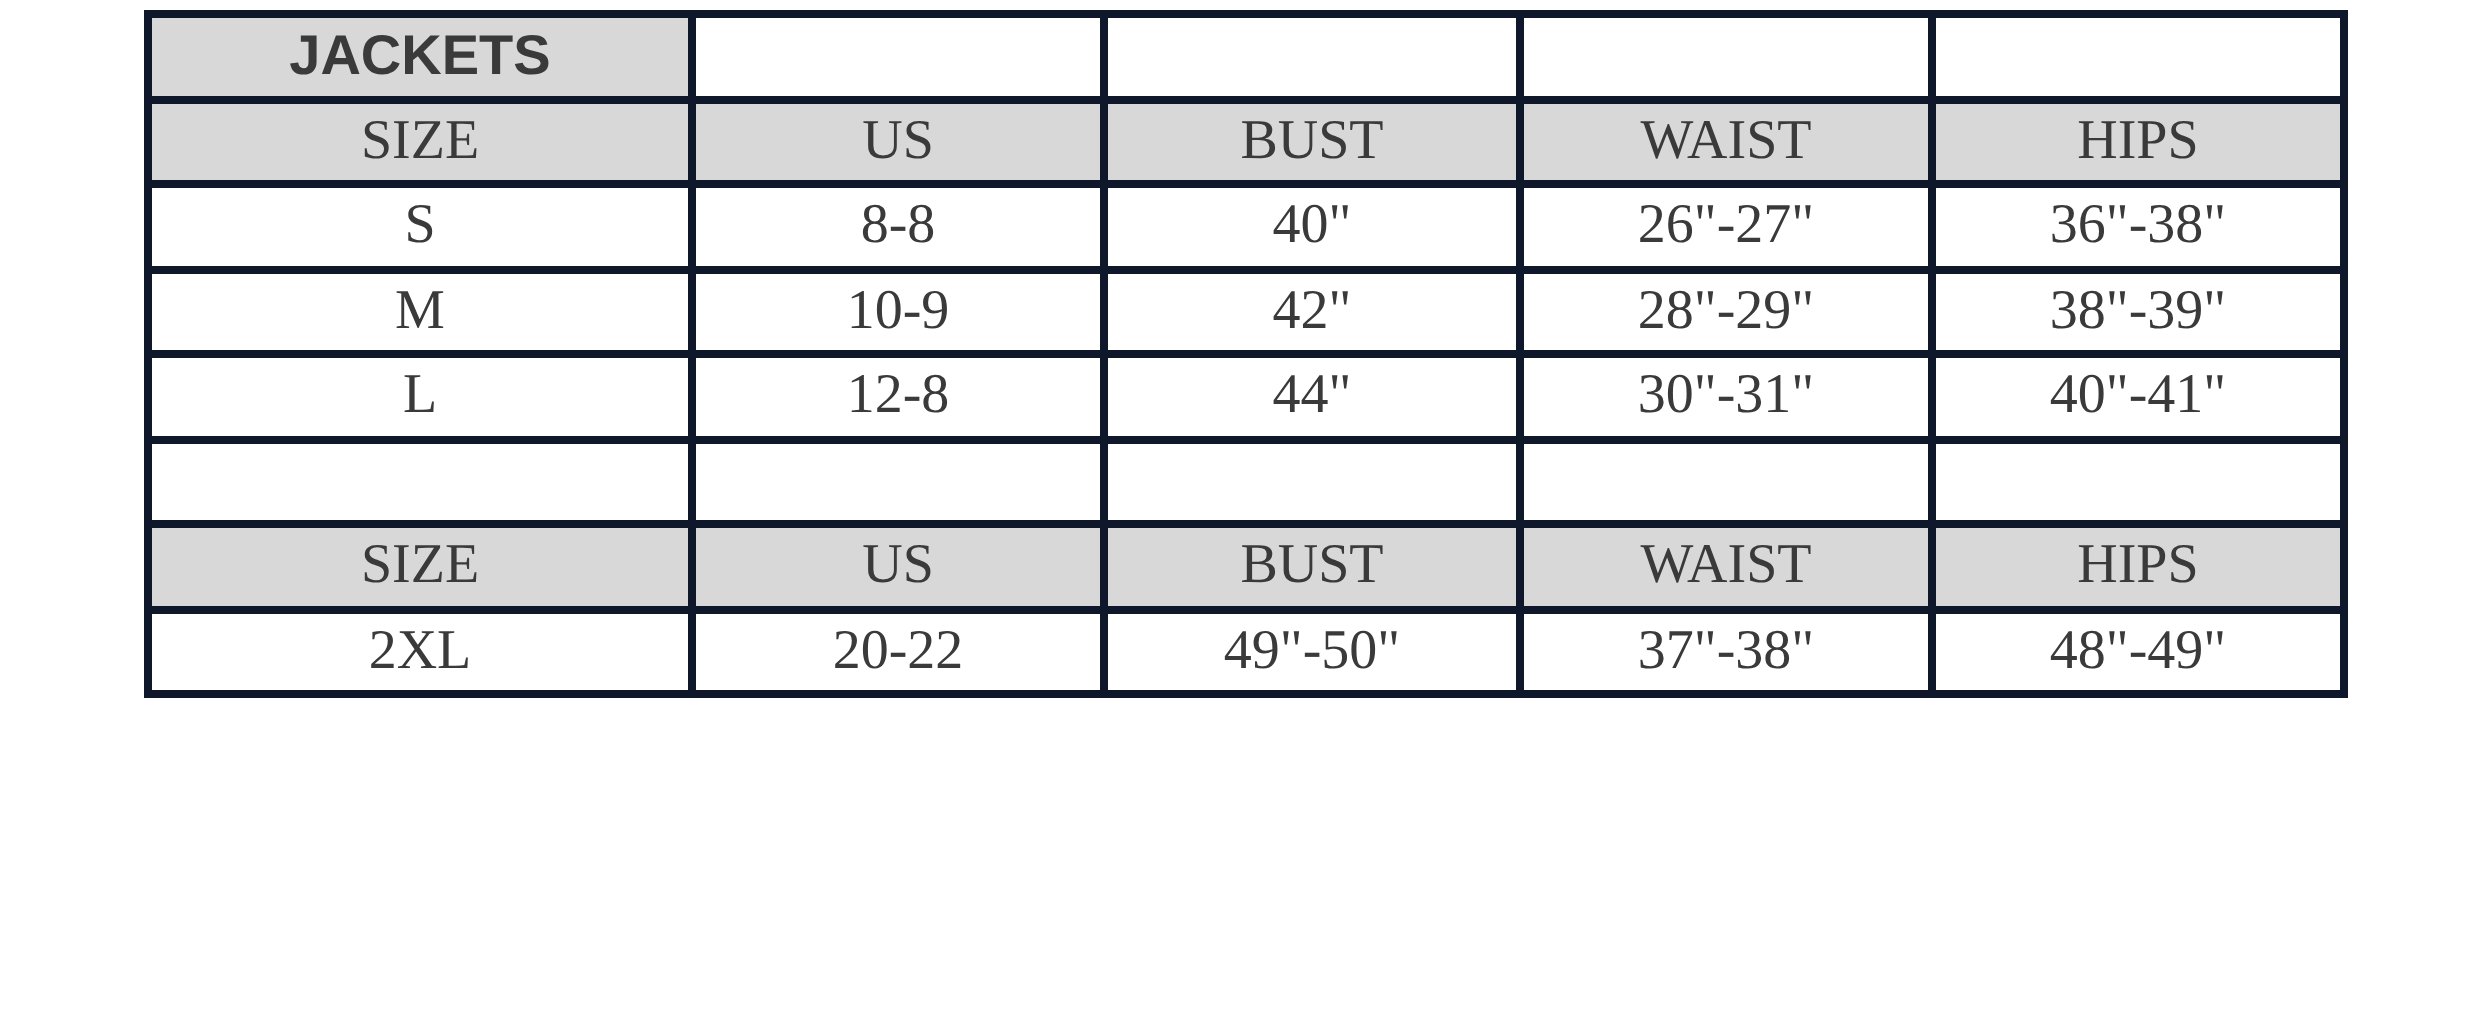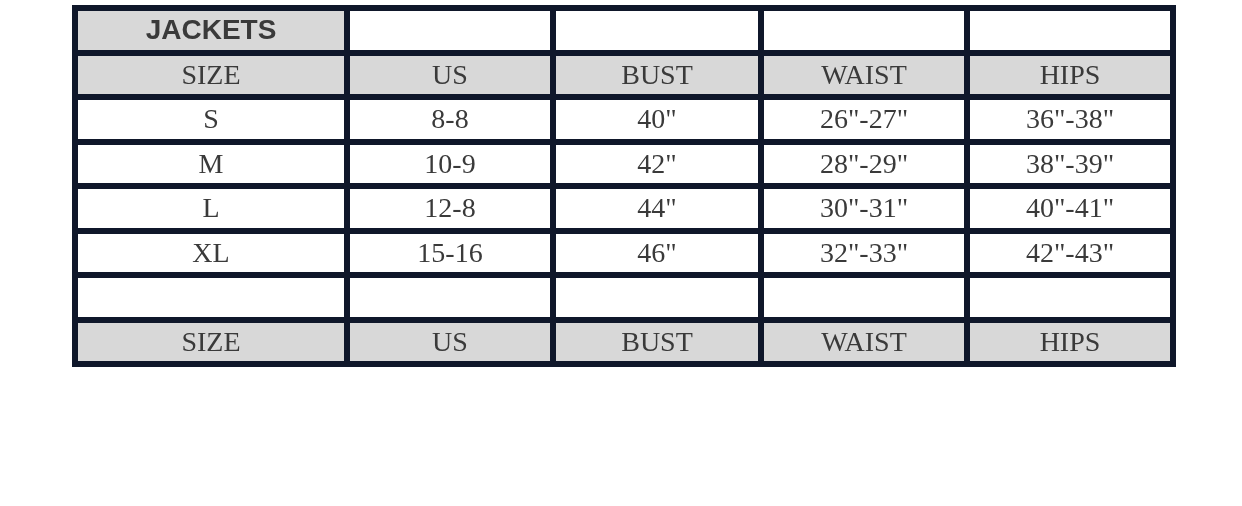--- a/index.html
+++ b/index.html
@@ -17,21 +17,21 @@
   table.size-chart {
     position: absolute;
     left: 72px;
     top: 5px;
     width: 1098px;
     border-collapse: collapse;
     table-layout: fixed;
     font-family: "Liberation Serif", "DejaVu Serif", serif;
   }
   table.size-chart td {
-    border: 6px solid #0f172a;
+    border: 4px solid #0f172a;
     height: 38.5px;
     padding: 0;
     text-align: center;
     vertical-align: middle;
     font-size: 28px;
     line-height: 1;
     color: #3a3a3a;
     white-space: nowrap;
     overflow: hidden;
     background: #ffffff;
@@ -98,40 +98,40 @@
       <td>28"-29"</td>
       <td>38"-39"</td>
     </tr>
     <tr>
       <td>L</td>
       <td>12-8</td>
       <td>44"</td>
       <td>30"-31"</td>
       <td>40"-41"</td>
     </tr>
-    <tr>
-      <td>XL</td>
-      <td>15-16</td>
-      <td>46"</td>
-      <td>32"-33"</td>
-      <td>42"-43"</td>
-    </tr>
 
     <tr>
       <td></td>
       <td></td>
       <td></td>
       <td></td>
       <td></td>
     </tr>
 
 
     <tr>
       <td class="gray">SIZE</td>
       <td class="gray">US</td>
       <td class="gray">BUST</td>
       <td class="gray">WAIST</td>
       <td class="gray">HIPS</td>
     </tr>
 
+    <tr>
+      <td>2XL</td>
+      <td>20-22</td>
+      <td>49"-50"</td>
+      <td>37"-38"</td>
+      <td>48"-49"</td>
+    </tr>
   </tbody>
     </table>
 </div>
 
 </body></html>

